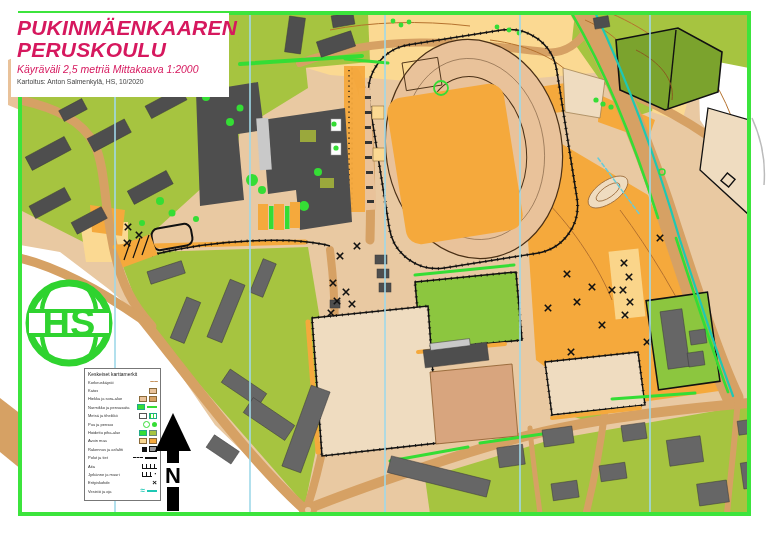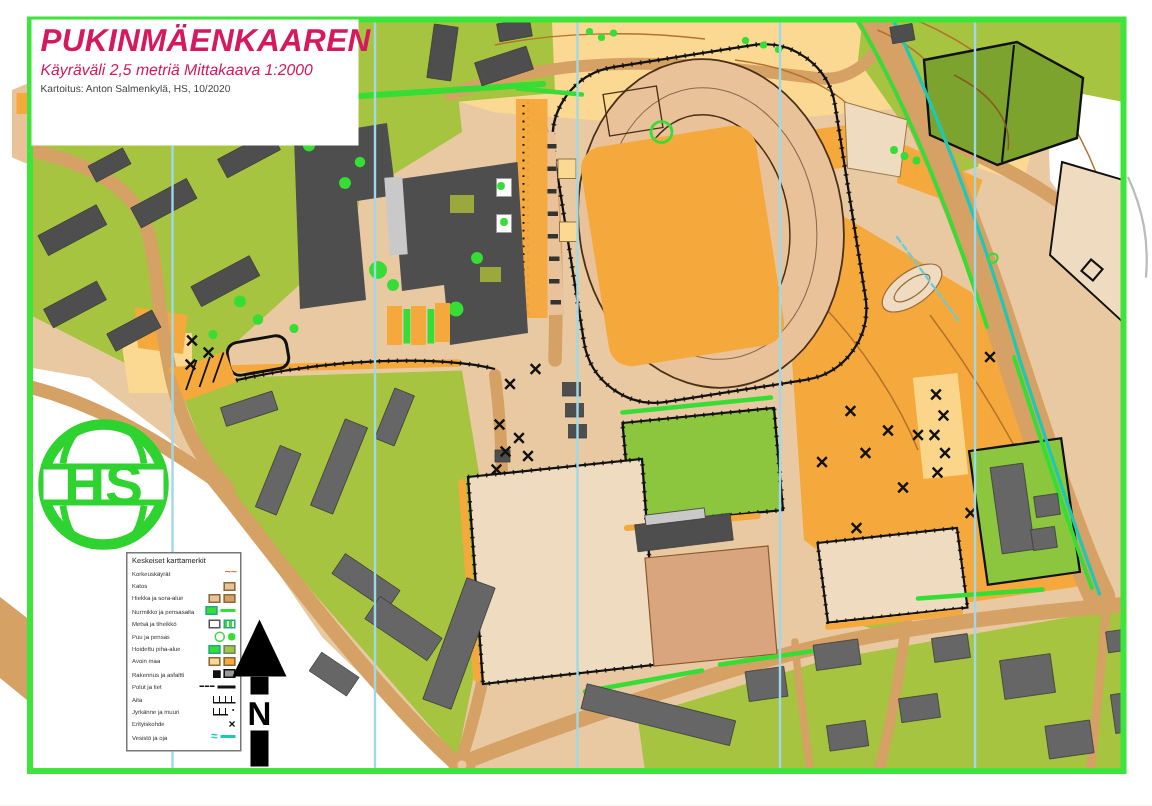--- a/index.html
+++ b/index.html
@@ -1,20 +1,20 @@
 <!DOCTYPE html>
 <html style="--magenta: #D6185E; --frame: #3CE43C; --olive: #A6C440; --pitch: #8CC63F; --forest: #7BA32D; --brightgreen: #35DD35; --orange: #F5A93C; --paleyellow: #FBD992; --tanplaza: #E9C9A2; --track: #E9C29A; --road: #D6A164; --sand: #EFDCC0; --clay: #D8A57E; --school: #4E4E4E; --house: #666666; --lightgray: #C9C9C9; --cyan: #9FD9E9; --stream: #1EC8B4; --contour: #B5722E; --logogreen: #2FD32F;"><head>
 <meta charset="utf-8">
 <style>
   html,body{margin:0;padding:0;background:#fff;}
   .page{position:relative;width:768px;height:537px;background:#ffffff;overflow:hidden;
         font-family:"Liberation Sans",sans-serif;}
   .page svg.map{position:absolute;left:0;top:0;}
   
-  .titlebox{position:absolute;left:21px;top:13px;width:218px;height:84px;background:#fff;
+  .titlebox{position:absolute;left:11px;top:13px;width:218px;height:84px;background:#fff;
             padding:4px 0 0 6px;box-sizing:border-box;}
   .t1{font-size:21px;font-weight:900;font-style:italic;color:var(--magenta);line-height:22px;
       letter-spacing:.2px;white-space:nowrap;}
   .t2{font-size:10.5px;font-weight:400;font-style:italic;color:var(--magenta);margin-top:2px;white-space:nowrap;}
   .t3{font-size:6.8px;color:#444;margin-top:3px;white-space:nowrap;}
   
   .legend{position:absolute;left:84px;top:368px;width:77px;height:133px;background:#fff;
           border:1px solid #777;box-sizing:border-box;padding:2px 3px;}
   .ltitle{font-size:5px;color:#222;margin-bottom:1px;}
   .lrow{display:flex;align-items:center;justify-content:space-between;height:8.4px;}
@@ -312,20 +312,21 @@
     <rect x="11" y="62" width="8" height="14" style="fill:var(--orange)"></rect>
     <polygon points="0,398 22,415 22,470 0,452" style="fill:var(--road)"></polygon>
     <path d="M752,118 C762,140 766,160 764,185" stroke="#bbb" stroke-width="1.5" fill="none"></path>
   </g>
 
   <rect x="20" y="13" width="729" height="501" fill="none" style="stroke:var(--frame)" stroke-width="4"></rect>
 </svg>
 
 <div class="titlebox">
   <div class="t1">PUKINMÄENKAAREN</div>
+  <div class="t1">PERUSKOULU</div>
   <div class="t2">Käyräväli 2,5 metriä  Mittakaava 1:2000</div>
   <div class="t3">Kartoitus: Anton Salmenkylä, HS, 10/2020</div>
 </div>
 
 <div class="legend">
   <div class="ltitle">Keskeiset karttamerkit</div>
   <div id="legend-items">
         <div class="lrow">
           <span class="llab">Korkeuskäyrät</span>
           <span class="lsyms">

